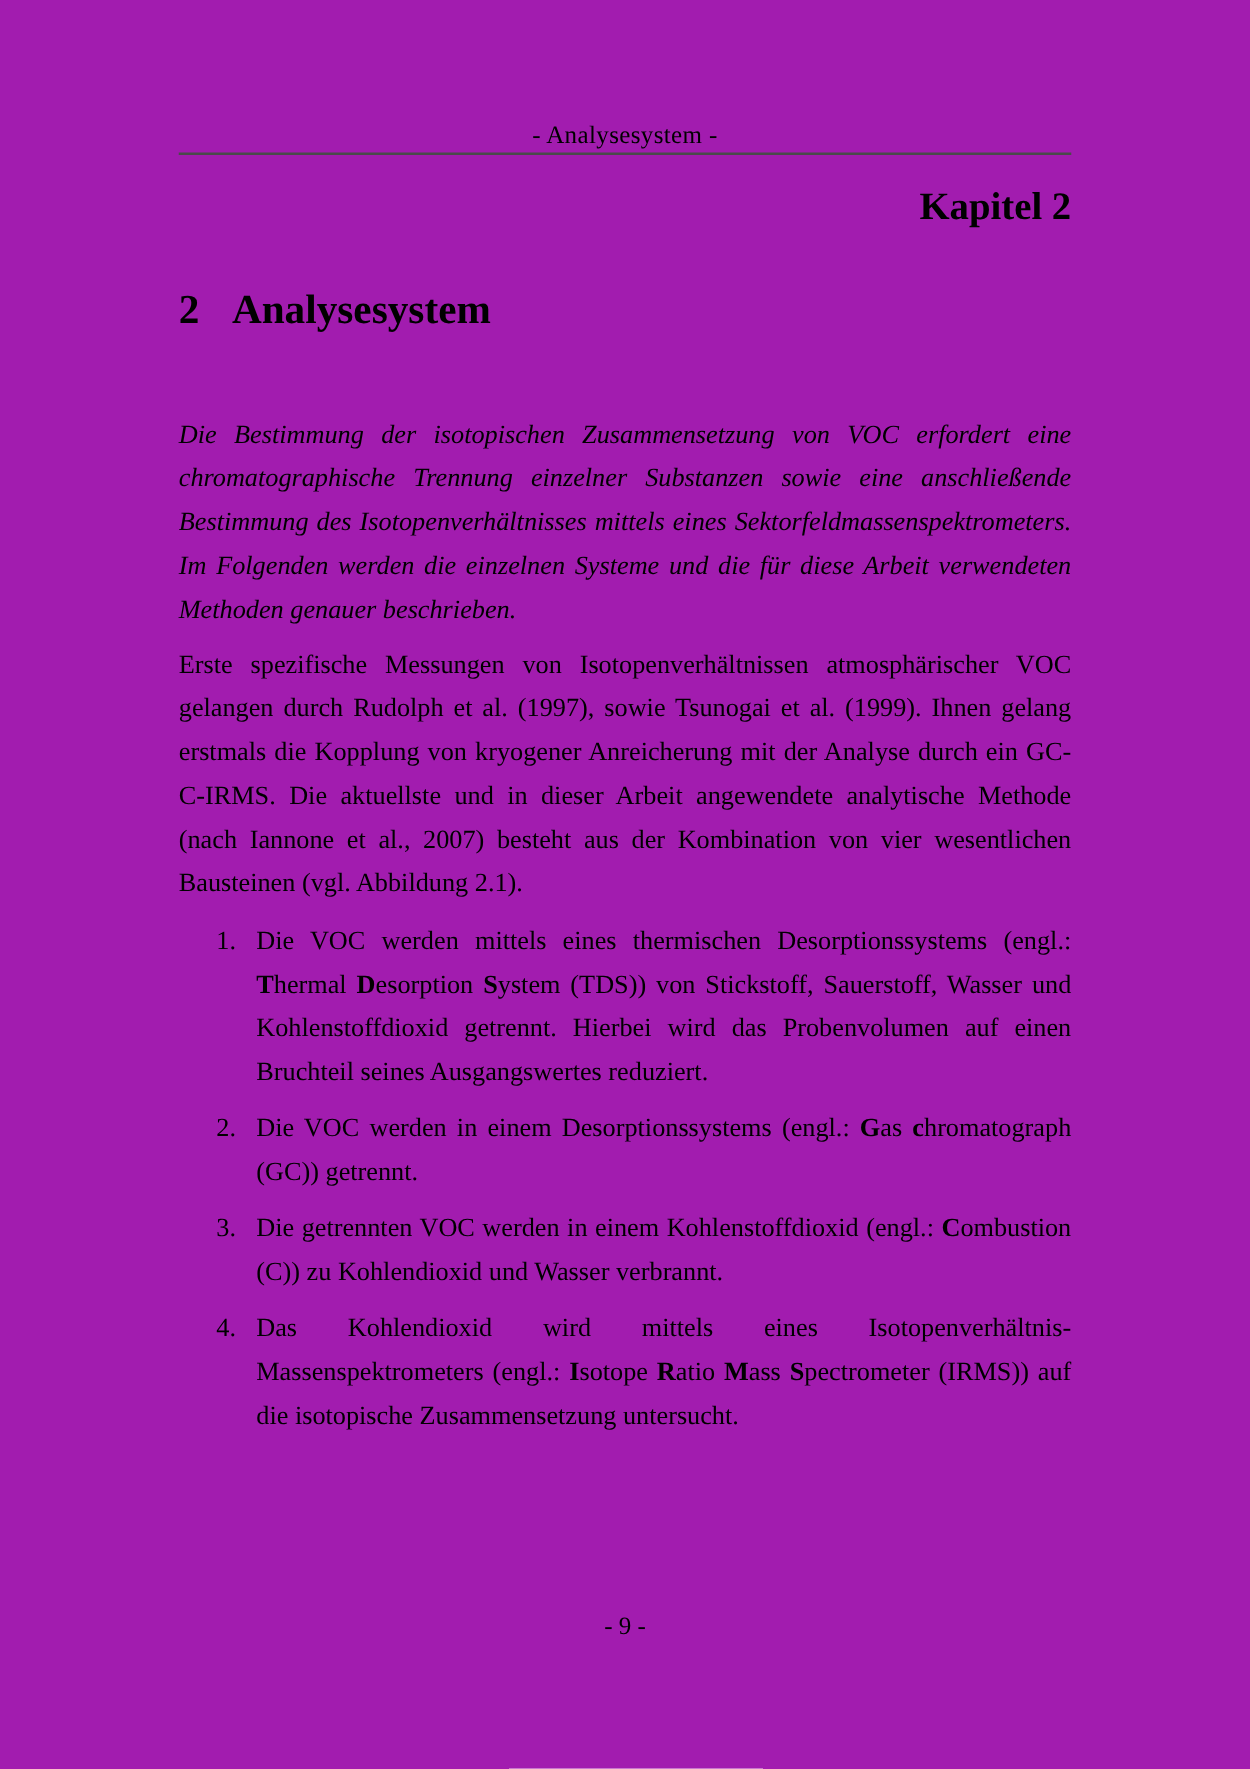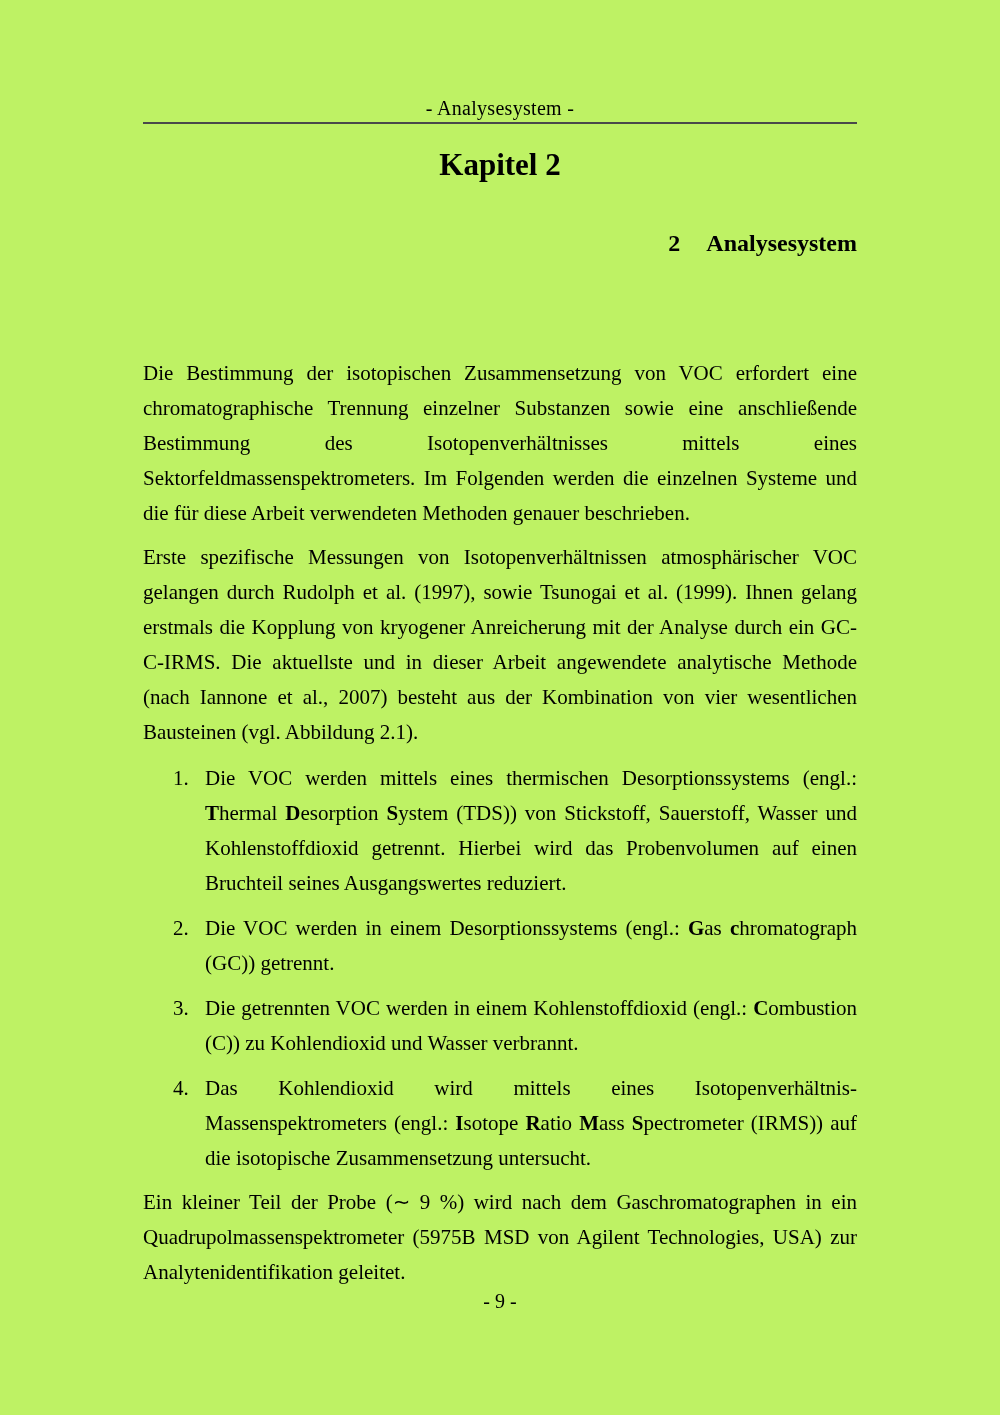--- a/index.html
+++ b/index.html
@@ -5,65 +5,66 @@
   html, body {
     margin: 0;
     padding: 0;
     background: #ffffff;
   }
   .page {
     position: relative;
     width: 1000px;
     height: 1415px;
     margin: 0 auto;
-    background: #bef264;
+    background: #a21caf;
     color: #000000;
     font-family: "Liberation Serif", serif;
     box-sizing: border-box;
     padding: 96px 143px 0 143px;
     overflow: hidden;
   }
   .running-head {
     text-align: center;
     font-size: 20px;
     line-height: 24px;
     letter-spacing: 0.3px;
   }
   .header-rule {
     border: 0;
     border-top: 2px solid #4a4a4a;
     margin: 2px 0 0 0;
   }
   .chapter-label {
     margin-top: 24px;
-    text-align: center;
+    text-align: right;
     font-size: 31px;
     font-weight: bold;
     line-height: 1.1;
   }
   .chapter-heading {
     margin: 48px 0 0 0;
-    text-align: right;
-    font-size: 24px;
+    text-align: left;
+    font-size: 33px;
     font-weight: bold;
     line-height: 1.1;
   }
   .chapter-heading .heading-number {
     margin-right: 26px;
   }
   .body-text {
     font-size: 21px;
     line-height: 35px;
     text-align: justify;
   }
   p.para {
     margin: 9px 0 0 0;
   }
   p.para.first {
-    margin-top: 100px;
+    margin-top: 64px;
+    font-style: italic;
   }
   ol.steps {
     list-style: none;
     margin: 11px 0 0 0;
     padding: 0;
   }
   li.step {
     position: relative;
     padding-left: 62px;
     margin-top: 10px;
@@ -123,21 +124,20 @@
       <li class="step">
         <span class="step-number">3.</span>
         <span class="step-body"><span>Die getrennten VOC werden in einem Kohlenstoffdioxid (engl.: </span><span style="font-weight: bold;">C</span><span>ombustion (C)) zu Kohlendioxid und Wasser verbrannt.</span></span>
       </li>
       <li class="step">
         <span class="step-number">4.</span>
         <span class="step-body"><span>Das Kohlendioxid wird mittels eines Isotopenverhältnis-Massenspektrometers (engl.: </span><span style="font-weight: bold;">I</span><span>sotope </span><span style="font-weight: bold;">R</span><span>atio </span><span style="font-weight: bold;">M</span><span>ass </span><span style="font-weight: bold;">S</span><span>pectrometer (IRMS)) auf die isotopische Zusammensetzung untersucht.</span></span>
       </li>
     </ol>
 
-    <p class="para closing"><span>Ein kleiner Teil der Probe (∼ 9 %) wird nach dem Gaschromatographen in ein Quadrupolmassenspektrometer (5975B MSD von Agilent Technologies, USA) zur Analytenidentifikation geleitet.</span></p>
 
   </main>
 
   <footer class="page-footer">
     <span>- 9 -</span>
   </footer>
 
 </div>
 
 </body></html>

